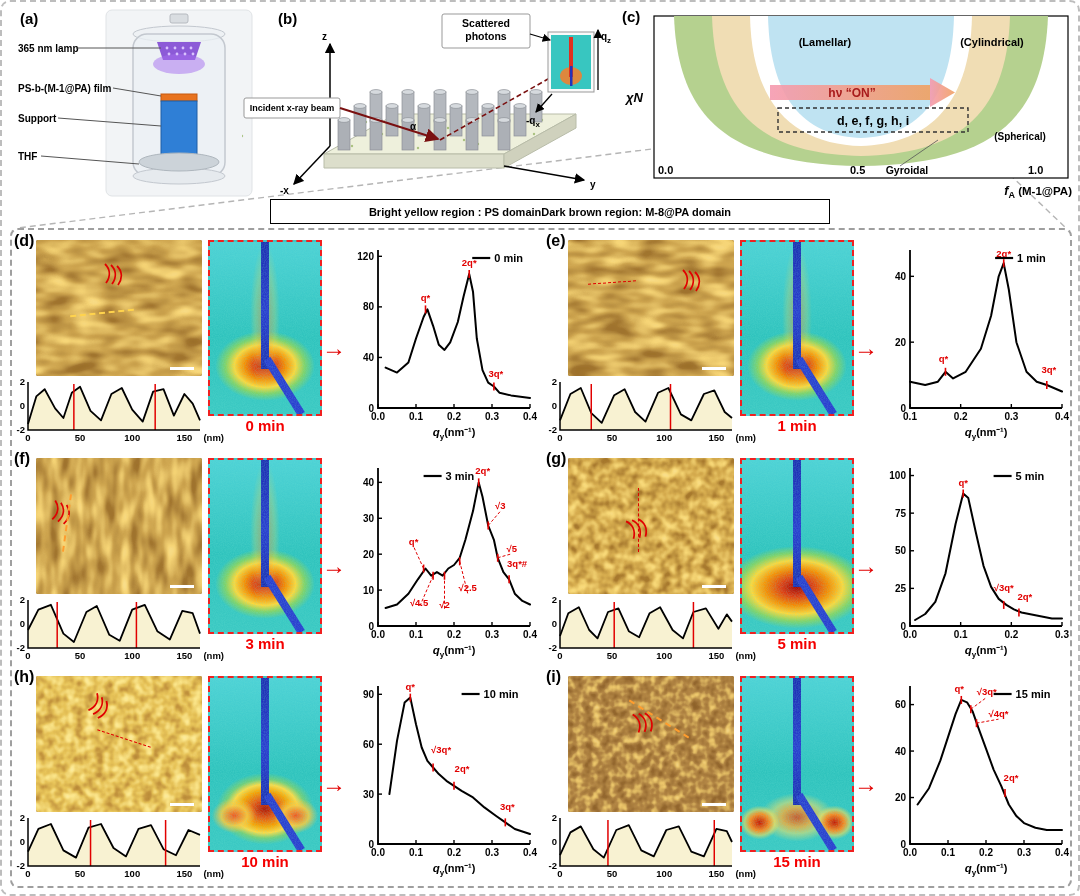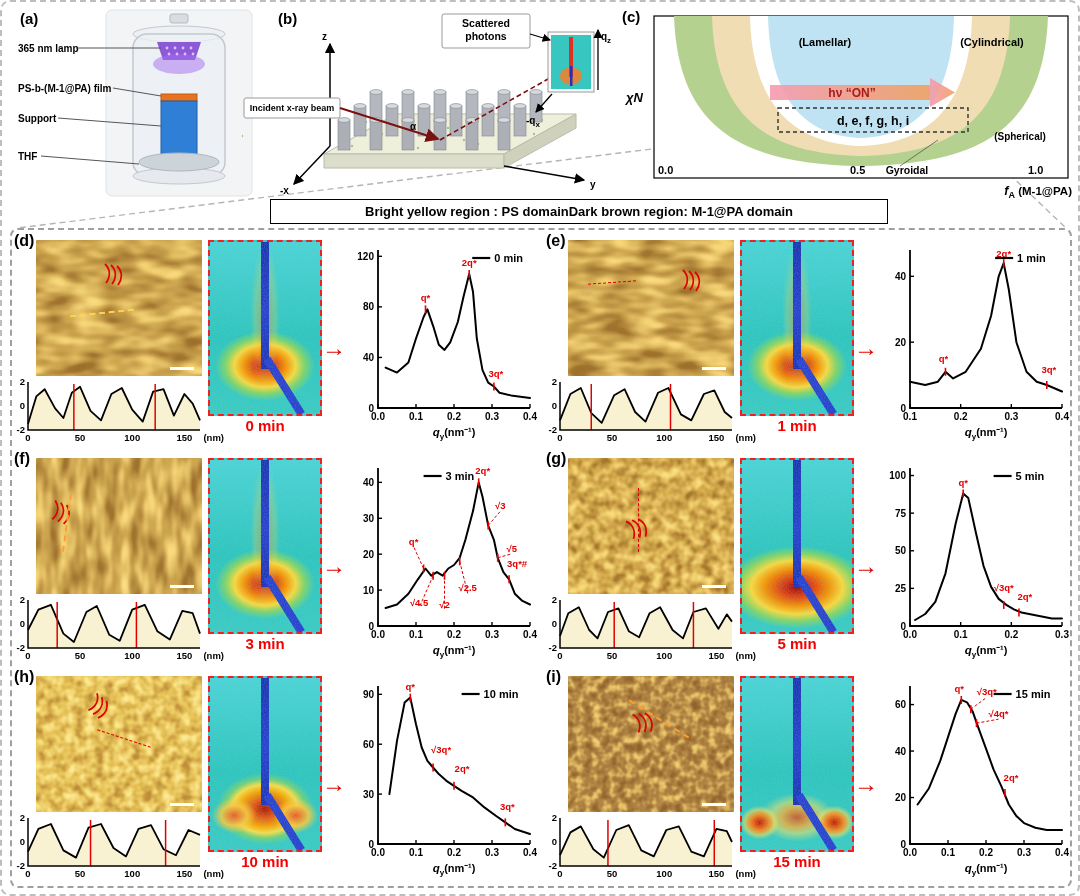--- a/index.html
+++ b/index.html
@@ -2,22 +2,22 @@
 <html><head>
 <meta charset="utf-8">
 <style>
   html,body{margin:0;padding:0;background:#fff;font-family:"Liberation Sans",sans-serif;}
   #root{position:relative;width:1080px;height:896px;background:#fff;border:2px dashed #bdbdbd;border-radius:10px;box-sizing:border-box;overflow:hidden;}
   svg text{font-family:"Liberation Sans",sans-serif;}
   
   .panel-a{position:absolute;left:14px;top:6px;width:250px;height:192px;z-index:2;}
   .panel-b{position:absolute;left:240px;top:6px;width:374px;height:192px;z-index:2;}
   .panel-c{position:absolute;left:618px;top:6px;width:456px;height:192px;z-index:2;}
-  .banner{position:absolute;left:268px;top:197px;width:618px;height:25px;border:1.6px solid #000;background:#fff;z-index:3;
-          display:flex;align-items:center;justify-content:center;font-weight:bold;font-size:13px;box-sizing:border-box;}
+  .banner{position:absolute;left:268px;top:197px;width:560px;height:25px;border:1.6px solid #000;background:#fff;z-index:3;
+          display:flex;align-items:center;justify-content:center;font-weight:bold;font-size:11px;box-sizing:border-box;}
   #connectors{position:absolute;left:0;top:0;z-index:0;pointer-events:none;}
   .bottom-box{position:absolute;left:8px;top:226px;width:1062px;height:660px;border:2px dashed #9f9f9f;border-radius:8px;box-sizing:border-box;z-index:1;}
   
   #grid{position:absolute;left:10px;top:230px;width:1060px;height:654px;display:grid;
         grid-template-columns:528px 528px;grid-template-rows:218px 218px 218px;column-gap:4px;z-index:2;}
   .panel{position:relative;width:528px;height:218px;}
   .plabel{position:absolute;left:2px;top:0;font-weight:bold;font-size:16px;}
   .afm{position:absolute;left:24px;top:8px;width:166px;height:136px;overflow:hidden;border-radius:2px;background:#7a4a12;}
   .afm-noise{position:absolute;left:0;top:0;width:100%;height:100%;}
   .afm-mark{position:absolute;width:22px;height:24px;fill:none;stroke:#e10000;stroke-width:1.8px;left:60px;top:30px;}
@@ -300,21 +300,21 @@
     <text x="253" y="117" text-anchor="middle" font-size="12.5" font-weight="bold">d,   e,   f,   g,   h,   i</text>
 
     <text x="38" y="166" font-size="11" font-weight="bold">0.0</text>
     <text x="230" y="166" font-size="11" font-weight="bold">0.5</text>
     <text x="408" y="166" font-size="11" font-weight="bold">1.0</text>
     <text x="452" y="187" text-anchor="end" class="bt"><tspan font-style="italic" font-size="12.5">f</tspan><tspan dy="3" font-size="9">A</tspan><tspan dy="-3" font-size="11.5" font-weight="bold"> (M-1@PA)</tspan></text>
   </svg>
 
   <div class="banner">
     <span>Bright yellow region : PS domain</span>
-    <span>Dark brown region: M-1@PA domain</span>
+    <span>Dark brown region: M-8@PA domain</span>
   </div>
 
   <div class="bottom-box"></div>
 
   <div id="grid">
       <section class="panel" data-pid="d">
     <span class="plabel">(d)</span>
     <div class="afm">
       <svg class="afm-noise" preserveAspectRatio="none">
             <rect class="afm-rect" x="0" y="0" width="100%" height="100%" filter="url(#afm0)"></rect>

